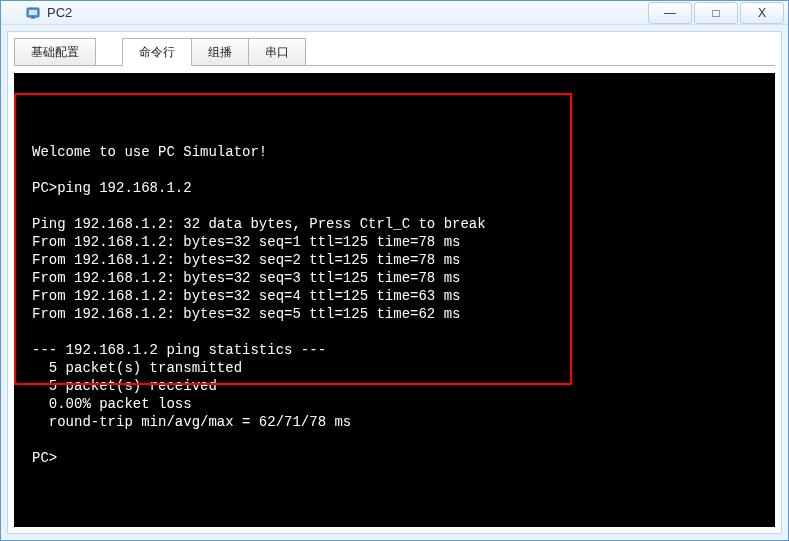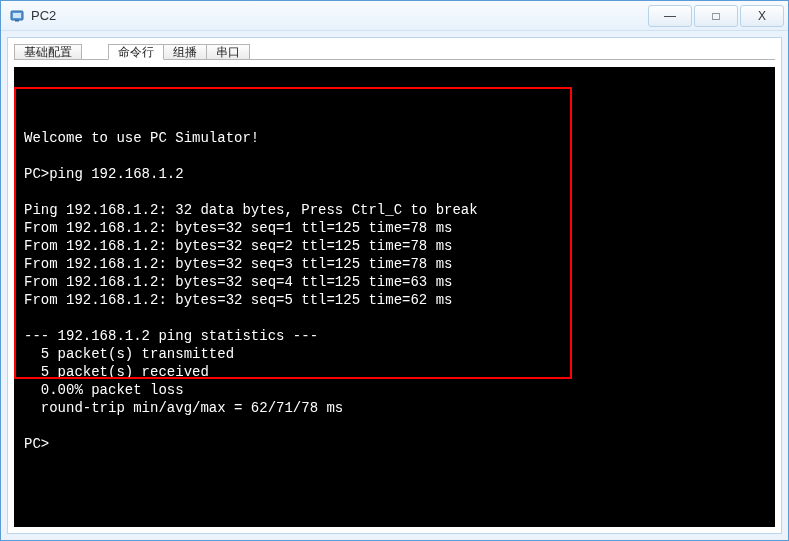--- a/index.html
+++ b/index.html
@@ -10,24 +10,24 @@
     background: #fff;
   }
   .window {
     width: 789px; height: 541px;
     border: 1px solid #5a9bd5;
     background: #eaf3fb;
     display: flex; flex-direction: column;
     position: relative;
   }
   .titlebar {
-    height: 30px;
+    height: 24px;
     background: linear-gradient(#f7fbff, #e7f1fb);
     display: flex; align-items: center;
-    padding: 0 4px 0 8px;
+    padding: 0 4px 0 24px;
     border-bottom: 1px solid #cfe2f3;
   }
   .app-icon {
     width: 16px; height: 16px;
     margin-right: 6px;
     display: flex; align-items: center; justify-content: center;
   }
   .title {
     font-size: 13px;
     color: #333;
@@ -52,22 +52,22 @@
     border: 1px solid #bcd6ee;
     display: flex; flex-direction: column;
   }
 
   .tabs {
     display: flex;
     padding: 6px 6px 0 6px;
     gap: 0;
   }
   .tab {
-    height: 16px;
-    padding: 0 9px;
+    height: 28px;
+    padding: 0 16px;
     border: 1px solid #b5b5b5;
     border-bottom: none;
     background: linear-gradient(#fdfdfd, #eaeaea);
     font-size: 12px;
     color: #222;
     display: flex; align-items: center;
     cursor: default;
     margin-right: -1px;
     position: relative;
   }
@@ -86,21 +86,21 @@
   }
 
   .terminal {
     flex: 1;
     margin: 6px 6px 6px 6px;
     background: #000;
     color: #fff;
     font-family: "Courier New", monospace;
     font-size: 14px;
     line-height: 18px;
-    padding: 8px;
+    padding: 16px;
     position: relative;
     overflow: hidden;
     white-space: pre;
   }
   .term-inner {
     padding: 0px 2px;
     white-space: pre;
   }
   .highlight-box {
     position: absolute;

